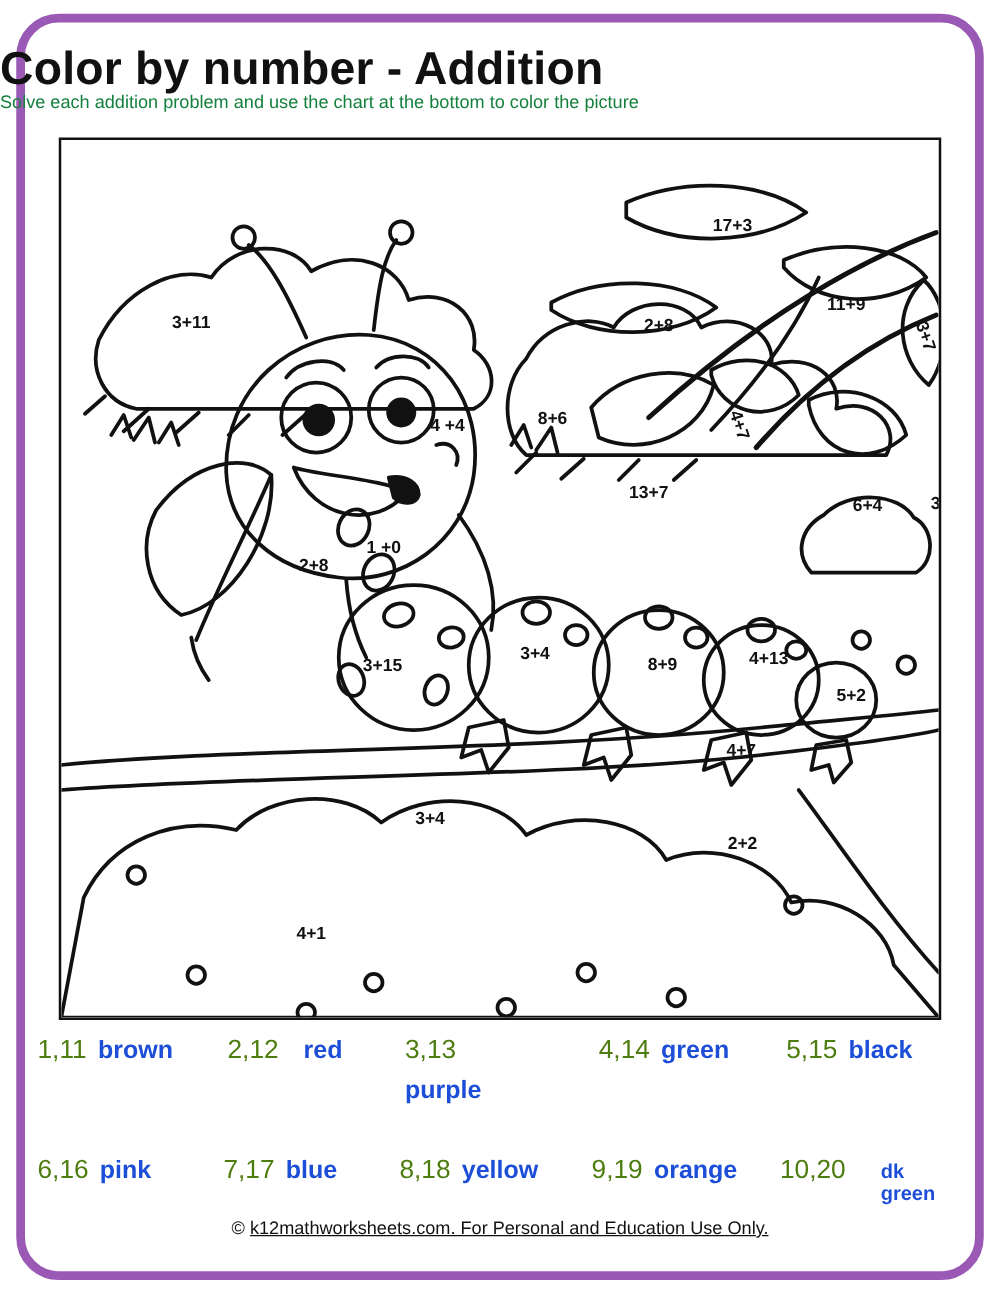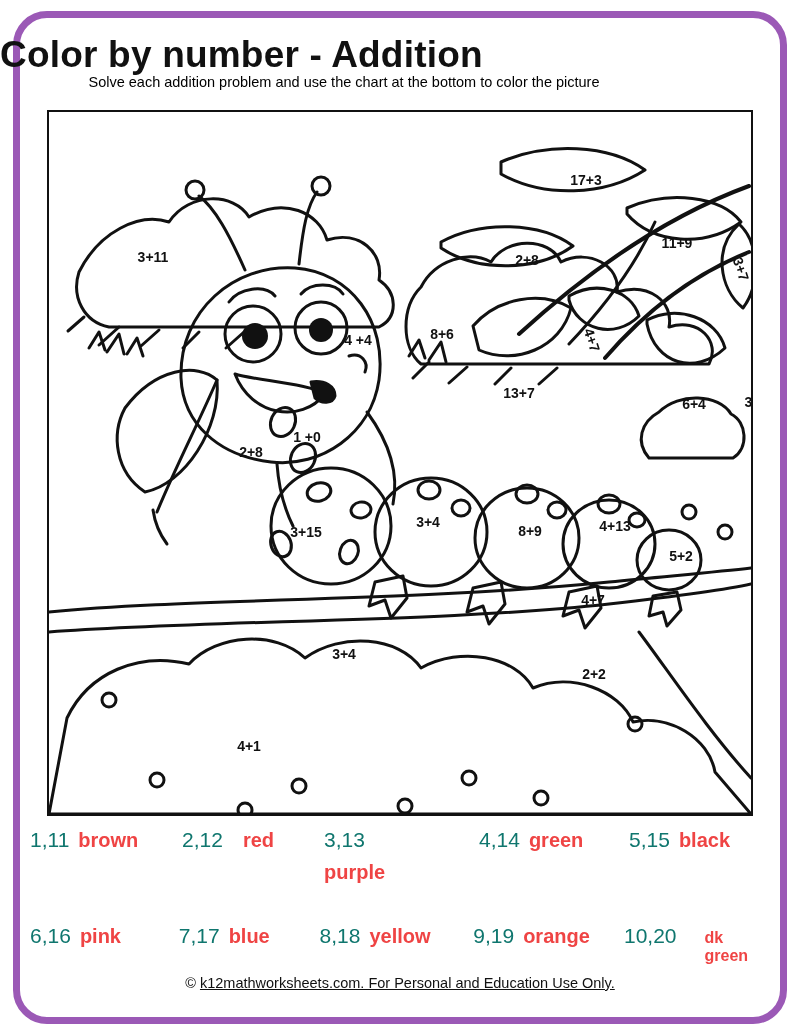--- a/index.html
+++ b/index.html
@@ -38,23 +38,23 @@
     font-size: 37px;
     font-weight: bold;
     color: #111111;
     letter-spacing: 0.2px;
   }
   .subtitle {
     position: absolute;
     left: 0;
     top: 74px;
     width: 688px;
-    text-align: center;
+    text-align: left;
     font-size: 14.5px;
-    color: #000000;
+    color: #15803d;
   }
   .art-frame {
     position: absolute;
     left: 47px;
     top: 110px;
     width: 706px;
     height: 706px;
     border: 2px solid #111111;
     box-sizing: border-box;
     overflow: hidden;
@@ -88,26 +88,26 @@
   }
   .legend-row.r1 { top: 0px; }
   .legend-row.r2 { top: 48px; }
   .legend-item {
     display: flex;
     align-items: baseline;
     gap: 9px;
   }
   .legend-nums {
     font-size: 21px;
-    color: #0f766e;
+    color: #4d7c0f;
   }
   .legend-color {
     font-size: 20px;
     font-weight: bold;
-    color: #ef4444;
+    color: #1d4ed8;
   }
   .legend-color.small {
     font-size: 16px;
     margin-left: 19px;
   }
   .footer {
     position: absolute;
     left: 0;
     top: 975px;
     width: 800px;

